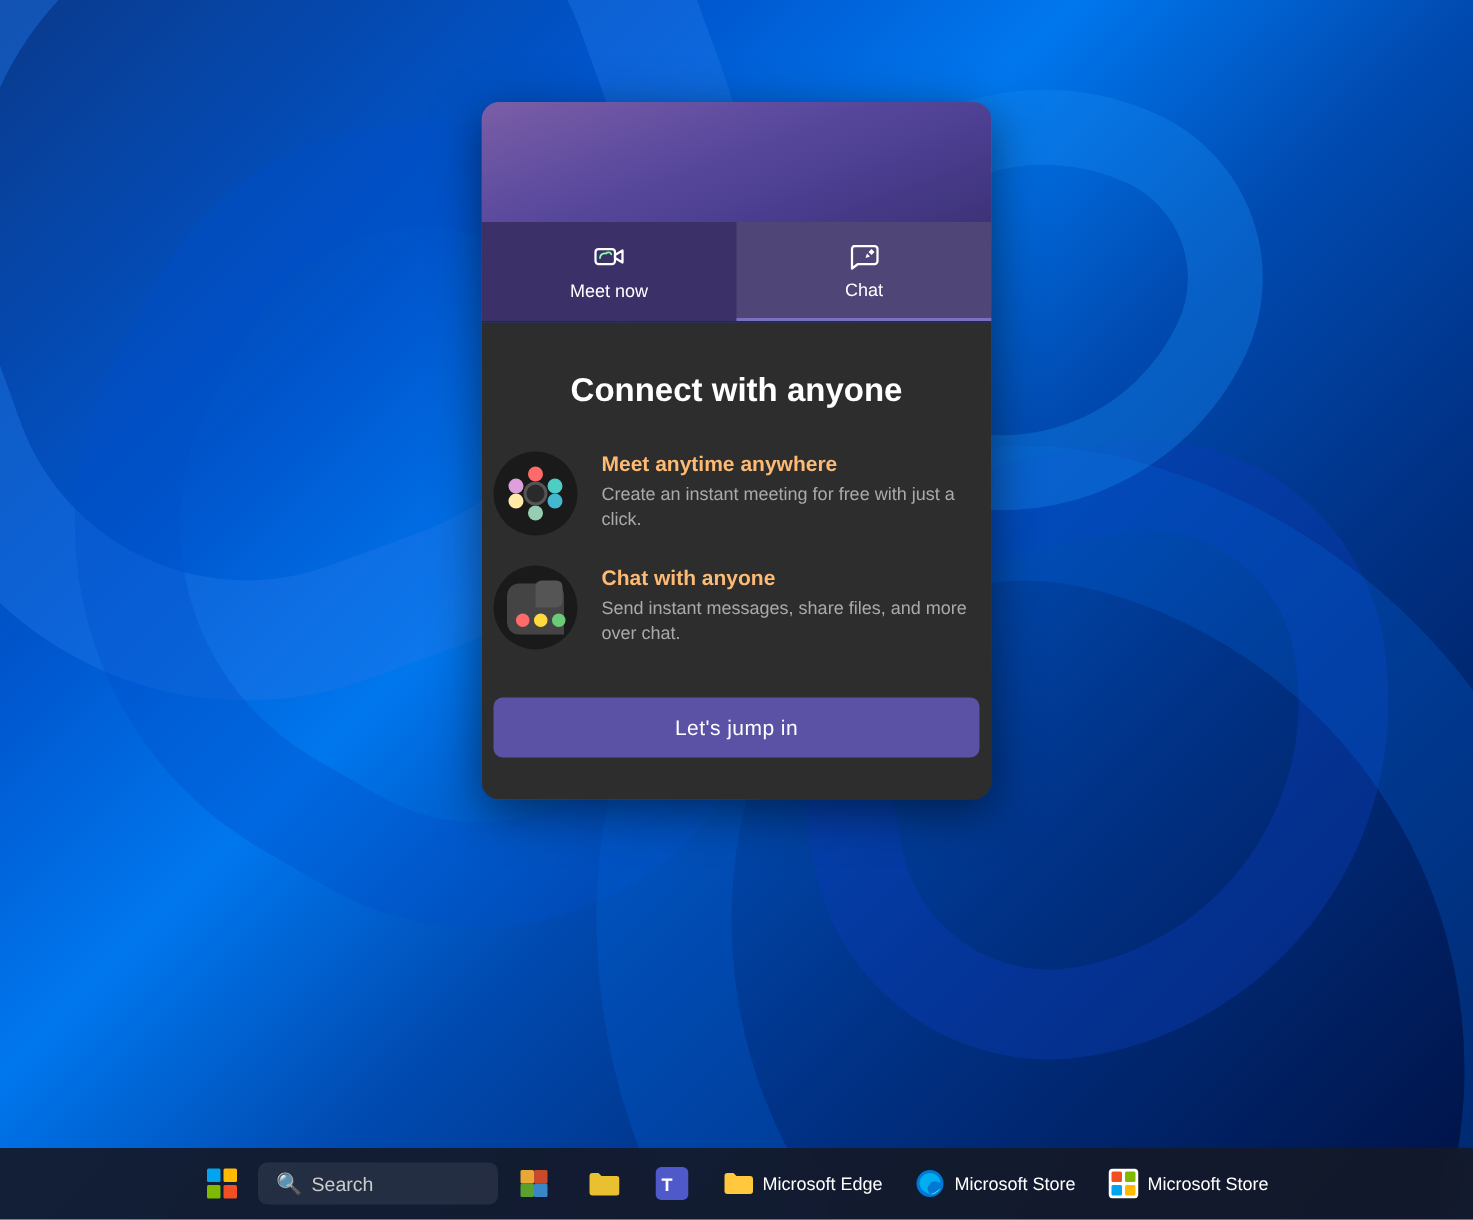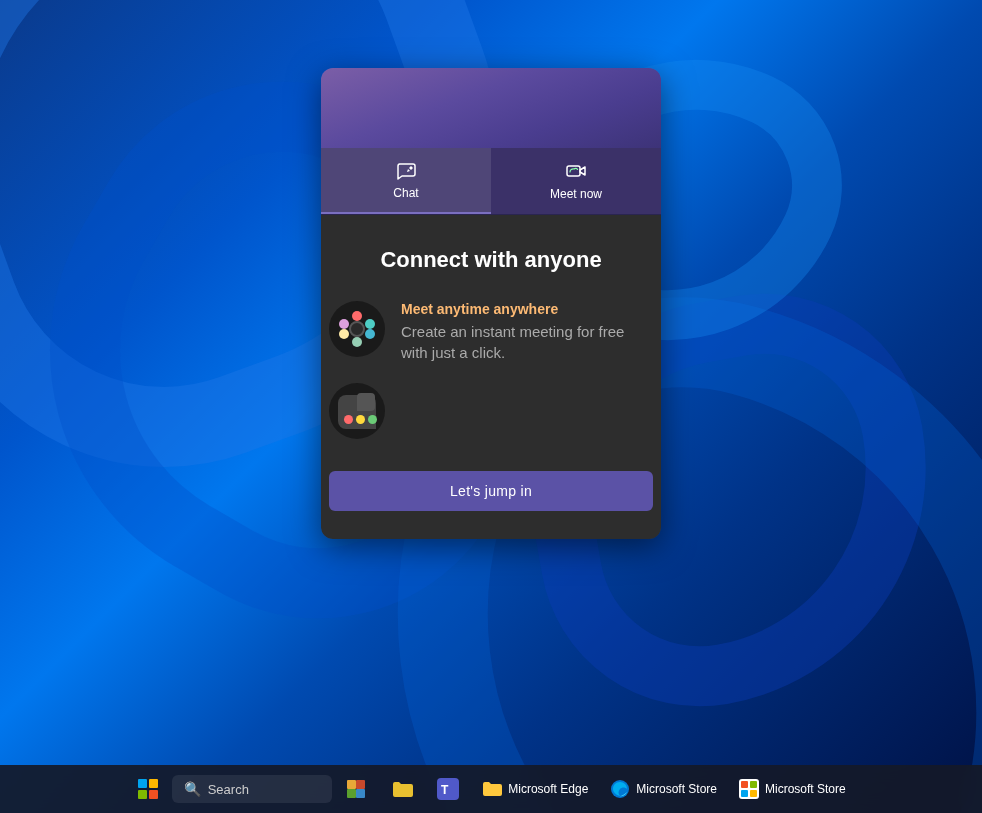--- a/index.html
+++ b/index.html
@@ -159,21 +159,21 @@
     }
 
     .feature-text h3 {
       font-size: 14px;
       font-weight: 700;
       color: #fdba74;
       margin-bottom: 4px;
     }
 
     .feature-text p {
-      font-size: 15px;
+      font-size: 12px;
       color: #aaa;
       line-height: 1.4;
     }
 
     .jump-in-btn {
       width: 100%;
       padding: 12px;
       background: #5b52a6;
       border: none;
       border-radius: 6px;
@@ -315,39 +315,39 @@
   <div class="swirl swirl-4"></div>
   <div class="swirl swirl-5"></div>
 </div>
 
 <div class="teams-popup">
 
   <div class="popup-header">
   </div>
 
   <div class="popup-tabs">
+    <div class="tab-item">
+      <div class="tab-icon meet-now-icon">
+        <svg width="22" height="22" viewBox="0 0 22 22" fill="none">
+          <rect x="2" y="5" width="13" height="10" rx="2" stroke="white" stroke-width="1.5" fill="none"></rect>
+          <path d="M15 9l5-3v8l-5-3V9z" stroke="white" stroke-width="1.5" fill="none" stroke-linejoin="round"></path>
+          <path d="M5 11 C5 9 7 7.5 9 8 C10 7 12 7 12.5 8.5" stroke="#8fa" stroke-width="1.2" fill="none" stroke-linecap="round"></path>
+        </svg>
+      </div>
+      <span class="tab-label">Meet now</span>
+    </div>
     <div class="tab-item active">
       <div class="tab-icon chat-tab-icon">
         <svg width="22" height="22" viewBox="0 0 22 22" fill="none">
           <path d="M4 4h14a2 2 0 012 2v8a2 2 0 01-2 2H7l-4 3V6a2 2 0 012-2z" stroke="white" stroke-width="1.5" fill="none" stroke-linejoin="round"></path>
           <path d="M14 8l2-2 2 2-2 2-2-2z" fill="white" stroke="none"></path>
           <path d="M13 9l-1 3 3-1" fill="white"></path>
         </svg>
       </div>
       <span class="tab-label">Chat</span>
-    </div>
-    <div class="tab-item">
-      <div class="tab-icon meet-now-icon">
-        <svg width="22" height="22" viewBox="0 0 22 22" fill="none">
-          <rect x="2" y="5" width="13" height="10" rx="2" stroke="white" stroke-width="1.5" fill="none"></rect>
-          <path d="M15 9l5-3v8l-5-3V9z" stroke="white" stroke-width="1.5" fill="none" stroke-linejoin="round"></path>
-          <path d="M5 11 C5 9 7 7.5 9 8 C10 7 12 7 12.5 8.5" stroke="#8fa" stroke-width="1.2" fill="none" stroke-linecap="round"></path>
-        </svg>
-      </div>
-      <span class="tab-label">Meet now</span>
     </div>
   </div>
 
   <div class="popup-body">
     <h1 class="main-title">Connect with anyone</h1>
 
     <div class="feature-list">
 
       <div class="feature-item">
         <div class="feature-icon-wrap">
@@ -372,20 +372,24 @@
         <div class="feature-icon-wrap">
           <div class="chat-graphic">
 
             <div style="position:absolute; bottom:4px; left:3px; width:38px; height:34px; background:#444; border-radius:8px 8px 0 8px;"></div>
             <div style="position:absolute; bottom:9px; left:9px; width:9px; height:9px; border-radius:50%; background:#ff6b6b;"></div>
             <div style="position:absolute; bottom:9px; left:21px; width:9px; height:9px; border-radius:50%; background:#ffd93d;"></div>
             <div style="position:absolute; bottom:9px; left:33px; width:9px; height:9px; border-radius:50%; background:#6bcb77;"></div>
             <div style="position:absolute; top:4px; right:4px; width:18px; height:18px; background:#555; border-radius:4px 4px 4px 0;"></div>
           </div>
         </div>
+        <div class="feature-text">
+          <h3>Chat with anyone</h3>
+          <p>Send instant messages, share files, and more over chat.</p>
+        </div>
       </div>
 
     </div>
 
     <button class="jump-in-btn">Let's jump in</button>
   </div>
 </div>
 
 <div class="taskbar">
   <div class="taskbar-items">

